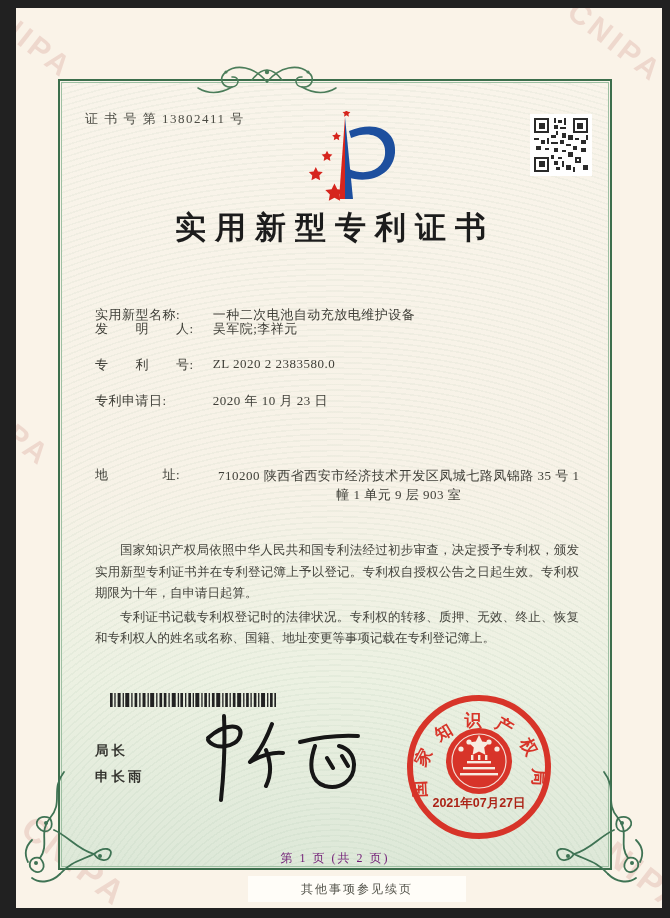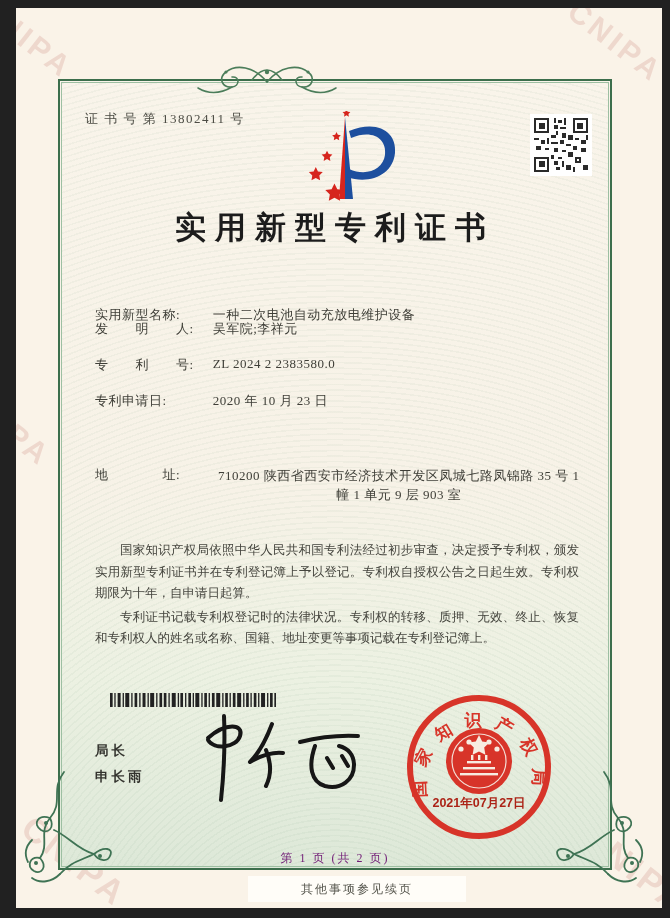--- a/index.html
+++ b/index.html
@@ -204,21 +204,21 @@
   <div class="field" style="top:276px;margin-top:22px;">
     <span class="lbl">实用新型名称:</span>
     <span class="val">一种二次电池自动充放电维护设备</span>
   </div>
   <div class="field" style="top:312px;">
     <span class="lbl">发　　明　　人:</span>
     <span class="val">吴军院;李祥元</span>
   </div>
   <div class="field" style="top:348px;">
     <span class="lbl">专　　利　　号:</span>
-    <span class="val">ZL 2024 2 2383580.0</span>
+    <span class="val">ZL 2020 2 2383580.0</span>
   </div>
   <div class="field" style="top:384px;">
     <span class="lbl">专利申请日:</span>
     <span class="val">2020 年 10 月 23 日</span>
   </div>
   <div class="field" style="top:458px;">
     <span class="lbl">地　　　　址:</span>
     <span class="val addr">710200 陕西省西安市经济技术开发区凤城七路凤锦路 35 号 1 幢 1 单元 9 层 903 室</span>
   </div>
 

